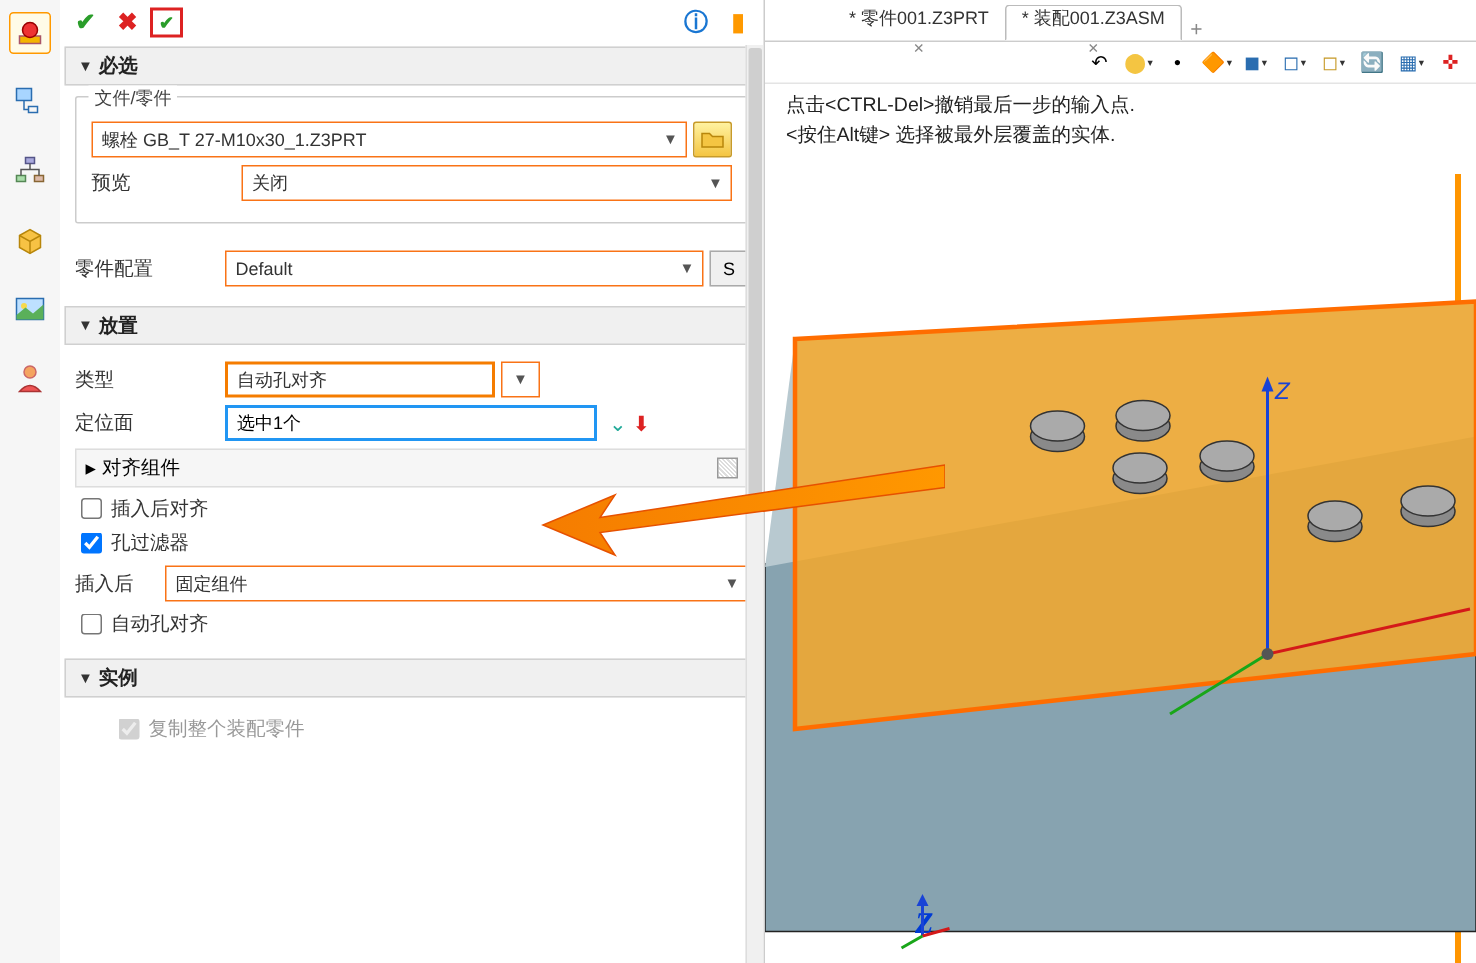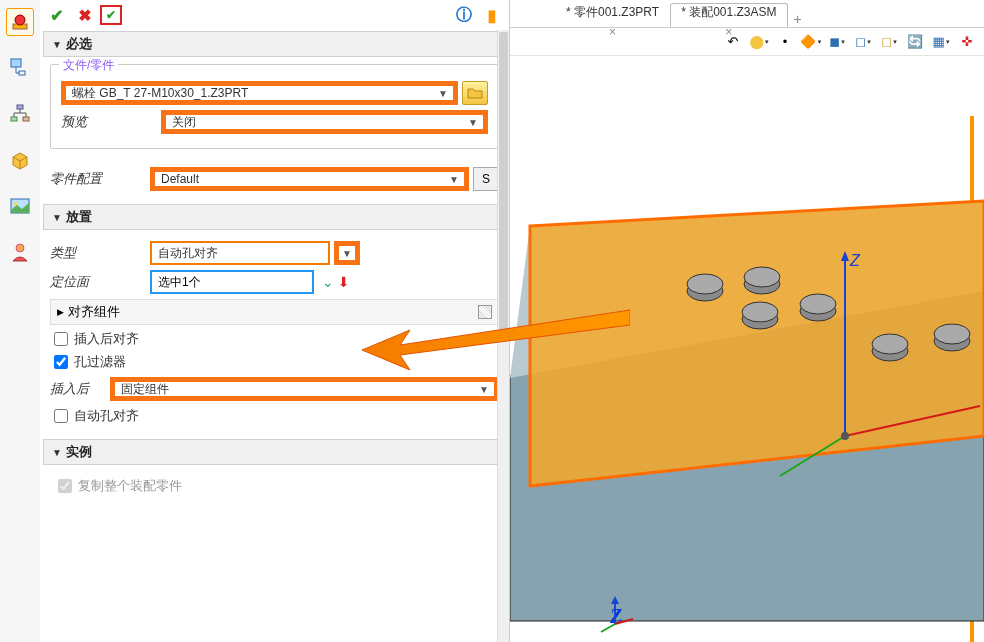--- a/index.html
+++ b/index.html
@@ -16,25 +16,25 @@
 .action-bar { height: 30px; display: flex; align-items: center; padding: 2px 4px; gap: 2px; }
 .action-bar .abtn { width: 26px; height: 24px; border: 1px solid transparent; display: flex; align-items: center; justify-content: center; cursor: pointer; font-size: 16px; font-weight: bold; }
 .abtn.ok { color: #2a9d2a; }
 .abtn.cancel { color: #d22; }
 .abtn.apply { border: 2px solid #d22; color: #2a9d2a; width: 22px; height: 20px; font-size: 12px; }
 .action-bar .right { margin-left: auto; display: flex; gap: 2px; }
 .section-head { height: 26px; background: #f0f0f0; border: 1px solid #d0d0d0; display: flex; align-items: center; padding: 0 8px; font-size: 13px; font-weight: bold; color: #222; cursor: pointer; margin: 1px 3px; }
 .section-head .tri { margin-right: 4px; font-size: 10px; color: #333; }
 .section-body { padding: 6px 10px 8px 10px; }
 .fieldset { border: 1px solid #ccc; border-radius: 2px; padding: 12px 10px 10px; position: relative; margin-bottom: 6px; }
-.fieldset-title { position: absolute; top: -8px; left: 8px; background: #fff; padding: 0 4px; font-size: 12px; color: #8b5cf6; }
+.fieldset-title { position: absolute; top: -8px; left: 8px; background: #fff; padding: 0 4px; font-size: 12px; color: #404040; }
 .form-row { display: flex; align-items: center; margin: 3px 0; font-size: 13px; color: #333; min-height: 26px; }
-.form-row .label { width: 100px; font-style: italic; }
+.form-row .label { width: 100px; }
 .form-row .control { flex: 1; display: flex; align-items: center; gap: 4px; }
-input[type=text], .select-box { height: 24px; border: 5px solid #f97316; font-size: 12px; padding: 0 6px; background: #fff; }
+input[type=text], .select-box { height: 24px; border: 1px solid #f97316; font-size: 12px; padding: 0 6px; background: #fff; }
 .select-box { display: flex; align-items: center; position: relative; }
 .select-box .dd { position: absolute; right: 2px; width: 16px; text-align: center; color: #555; font-size: 10px; }
 .folder-btn { width: 26px; height: 24px; background: linear-gradient(#fff2a0,#f4c542); border: 1px solid #c79b2a; border-radius: 2px; cursor: pointer; display: flex; align-items: center; justify-content: center; }
 .s-btn { width: 26px; height: 24px; border: 1px solid #aaa; background: #f0f0f0; font-size: 12px; cursor: pointer; }
 .highlight-orange { border: 2px solid #f57c00 !important; }
 .highlight-blue { border: 2px solid #2196f3 !important; background: #fff; }
 .inner-head { background: #f6f6f6; border: 1px solid #ddd; display: flex; align-items: center; padding: 3px 6px; font-size: 13px; margin-top: 4px; }
 .inner-head .tri { margin-right: 4px; font-size: 9px; }
 .inner-head .sq { margin-left: auto; width: 14px; height: 14px; border: 1px solid #999; background: repeating-linear-gradient(45deg,#ddd,#ddd 1px,#fff 1px,#fff 2px); }
 .check-row { display: flex; align-items: center; gap: 6px; font-size: 13px; margin: 5px 4px; color: #333; }
@@ -176,21 +176,21 @@
                 <span>自动孔对齐</span>
               </div>
               <div class="select-box" style="width:26px;justify-content:center">
                 <span class="dd" style="position:static">▼</span>
               </div>
             </div>
           </div>
           <div class="form-row">
             <div class="label">定位面</div>
             <div class="control" style="position:relative">
-              <input type="text" class="highlight-blue" style="width: 164px;" value="选中1个">
+              <input type="text" class="highlight-blue" style="width: 248px;" value="选中1个">
               <span style="color:#2a9;font-size:14px;margin-left:4px">⌄</span>
               <span style="color:#d22;font-size:14px">⬇</span>
             </div>
           </div>
           <div class="inner-head">
             <span class="tri">▶</span>
             <span>对齐组件</span>
             <span class="sq"></span>
           </div>
           <div class="check-row">
@@ -214,21 +214,21 @@
             <input type="checkbox" style="">
             <span>自动孔对齐</span>
           </div>
         </div>
 
         <div class="section-head">
           <span class="tri">▼</span>
           <span>实例</span>
         </div>
         <div class="section-body">
-          <div class="check-row disabled" style="margin-left:8px">
+          <div class="check-row disabled" style="margin-left:29px">
             <input type="checkbox" checked="" disabled="" style="">
             <span>复制整个装配零件</span>
           </div>
         </div>
 
         <div class="scrollbar-v">
             <div class="thumb"></div>
           </div>
       </div>
     </div>
@@ -252,20 +252,24 @@
       <div class="tbtn">•</div>
       <div class="tbtn">🔶<span class="dd">▾</span></div>
       <div class="tbtn" style="color:#2a6db0">◼<span class="dd">▾</span></div>
       <div class="tbtn" style="color:#2a6db0">◻<span class="dd">▾</span></div>
       <div class="tbtn" style="color:#c79b2a">◻<span class="dd">▾</span></div>
       <div class="tbtn">🔄</div>
       <div class="tbtn" style="color:#2a6db0">▦<span class="dd">▾</span></div>
       <div class="tbtn" style="color:#d22">✜</div>
     </div>
 
+    <div class="hint-text">
+      <div>点击&lt;CTRL-Del&gt;撤销最后一步的输入点.</div>
+      <div>&lt;按住Alt键&gt; 选择被最外层覆盖的实体.</div>
+    </div>
 
     <div class="viewport">
       <div style="position:absolute;right:10px;top:60px;width:4px;height:560px;background:#ff9500"></div>
       <svg class="scene" viewBox="0 0 474 586">
 
         <polygon points="0,320 474,230 474,565 0,565" fill="#87a3b0" stroke="#222"></polygon>
         <polygon points="20,170 474,145 474,235 0,322" fill="#b8c9d0"></polygon>
 
         <polygon points="20,170 474,145 474,380 20,430" fill="#f9a825" fill-opacity="0.82" stroke="#ff6d00" stroke-width="3"></polygon>
 

